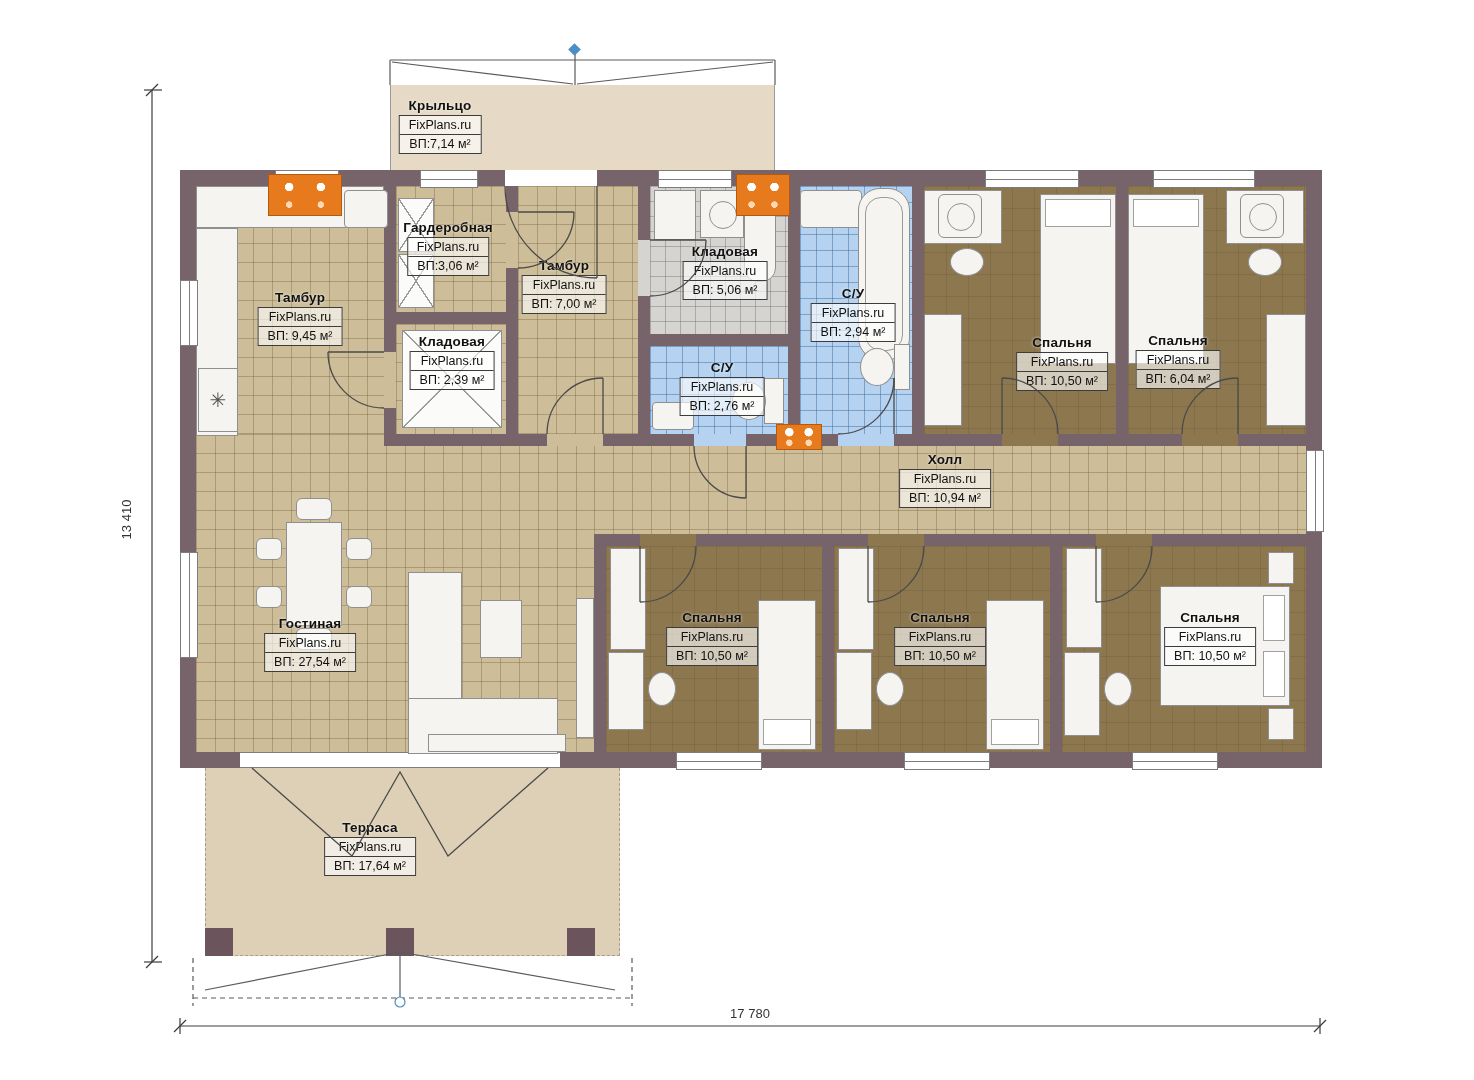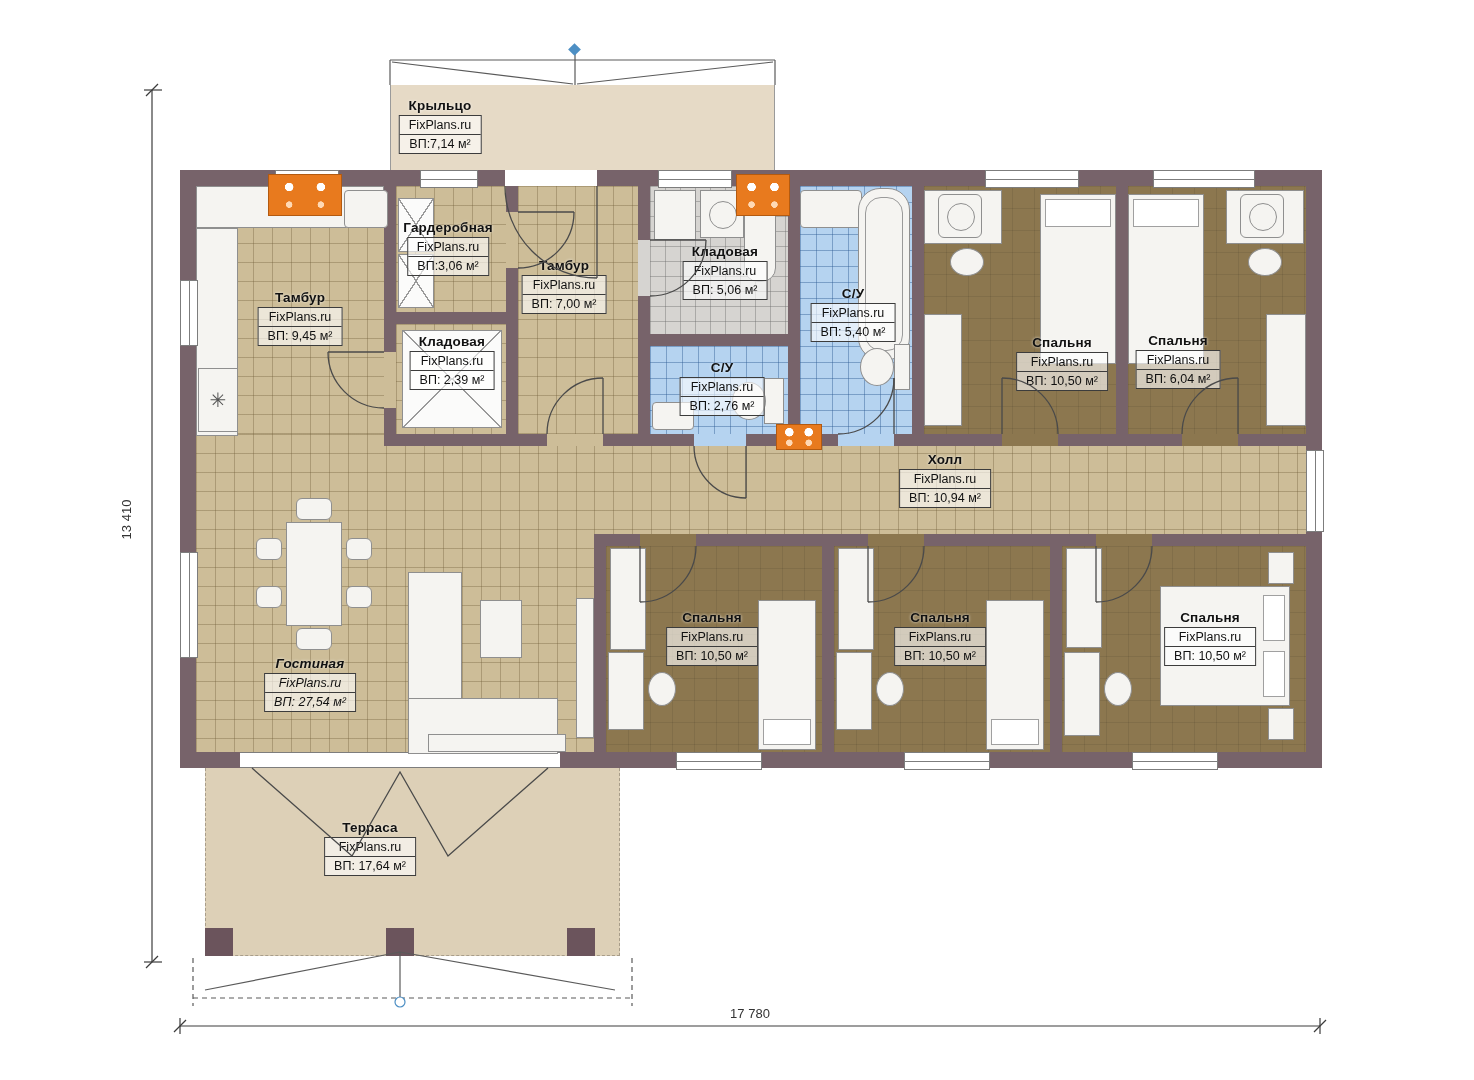--- a/index.html
+++ b/index.html
@@ -207,21 +207,21 @@
   <div class="rlabel" style="left:564px;top:258px;">
     <div class="rname">Тамбур</div>
     <div class="rbox"><div class="rsite">FixPlans.ru</div><div class="rarea">ВП: 7,00 м²</div></div>
   </div>
   <div class="rlabel" style="left:725px;top:244px;">
     <div class="rname">Кладовая</div>
     <div class="rbox"><div class="rsite">FixPlans.ru</div><div class="rarea">ВП: 5,06 м²</div></div>
   </div>
   <div class="rlabel" style="left:853px;top:286px;">
     <div class="rname">С/У</div>
-    <div class="rbox"><div class="rsite">FixPlans.ru</div><div class="rarea">ВП: 5,40 м²</div></div>
+    <div class="rbox"><div class="rsite">FixPlans.ru</div><div class="rarea">ВП: 2,94 м²</div></div>
   </div>
   <div class="rlabel" style="left:300px;top:290px;">
     <div class="rname">Тамбур</div>
     <div class="rbox"><div class="rsite">FixPlans.ru</div><div class="rarea">ВП: 9,45 м²</div></div>
   </div>
   <div class="rlabel" style="left:452px;top:334px;">
     <div class="rname">Кладовая</div>
     <div class="rbox"><div class="rsite">FixPlans.ru</div><div class="rarea">ВП: 2,39 м²</div></div>
   </div>
   <div class="rlabel" style="left:722px;top:360px;">
@@ -233,21 +233,21 @@
     <div class="rbox"><div class="rsite">FixPlans.ru</div><div class="rarea">ВП: 10,50 м²</div></div>
   </div>
   <div class="rlabel" style="left:1178px;top:333px;">
     <div class="rname">Спальня</div>
     <div class="rbox"><div class="rsite">FixPlans.ru</div><div class="rarea">ВП: 6,04 м²</div></div>
   </div>
   <div class="rlabel" style="left:945px;top:452px;">
     <div class="rname">Холл</div>
     <div class="rbox"><div class="rsite">FixPlans.ru</div><div class="rarea">ВП: 10,94 м²</div></div>
   </div>
-  <div class="rlabel" style="left:310px;top:656px;font-style:italic;">
+  <div class="rlabel" style="left:310px;top:616px;">
     <div class="rname">Гостиная</div>
     <div class="rbox"><div class="rsite">FixPlans.ru</div><div class="rarea">ВП: 27,54 м²</div></div>
   </div>
   <div class="rlabel" style="left:712px;top:610px;">
     <div class="rname">Спальня</div>
     <div class="rbox"><div class="rsite">FixPlans.ru</div><div class="rarea">ВП: 10,50 м²</div></div>
   </div>
   <div class="rlabel" style="left:940px;top:610px;">
     <div class="rname">Спальня</div>
     <div class="rbox"><div class="rsite">FixPlans.ru</div><div class="rarea">ВП: 10,50 м²</div></div>

